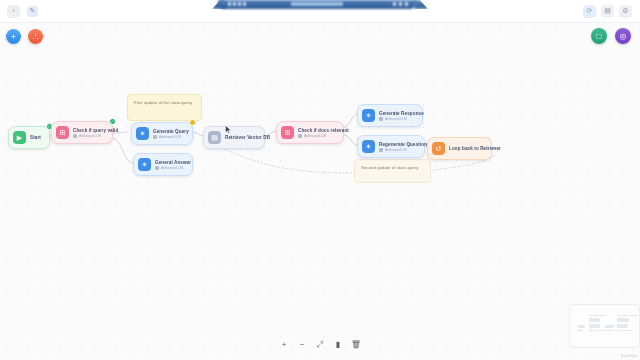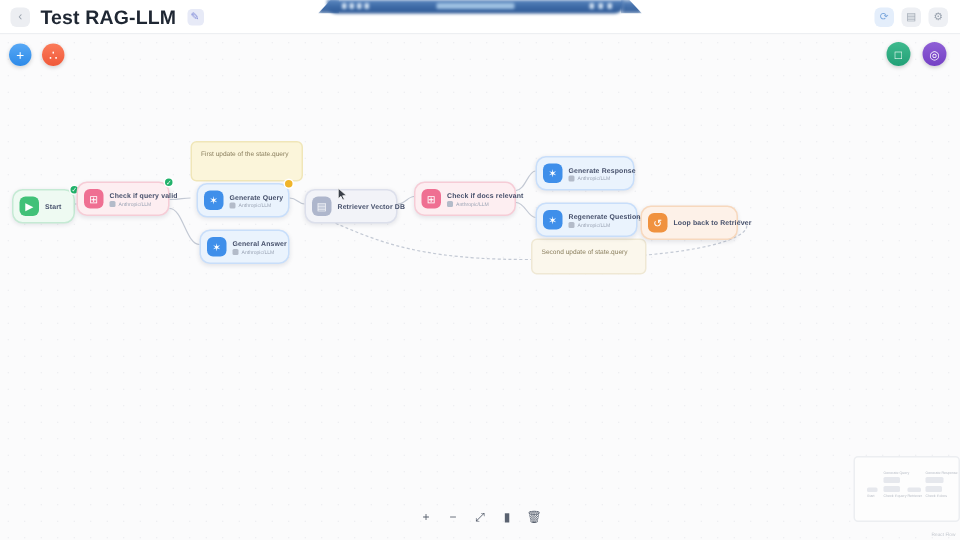--- a/index.html
+++ b/index.html
@@ -207,21 +207,20 @@
   <span class="bb-url"></span>
   <span class="bb-right">
       <i></i>
       <i></i>
       <i></i>
     </span>
 </div>
 
 <div class="header">
   <div class="back-btn">‹</div>
-  <div class="page-title">Test RAG-LLM</div>
   <div class="edit-btn">✎</div>
 
   <div class="header-right">
     <div class="hdr-icon blue">⟳</div>
     <div class="hdr-icon">▤</div>
     <div class="hdr-icon">⚙</div>
   </div>
 </div>
 <div class="hdr-divider"></div>
 

